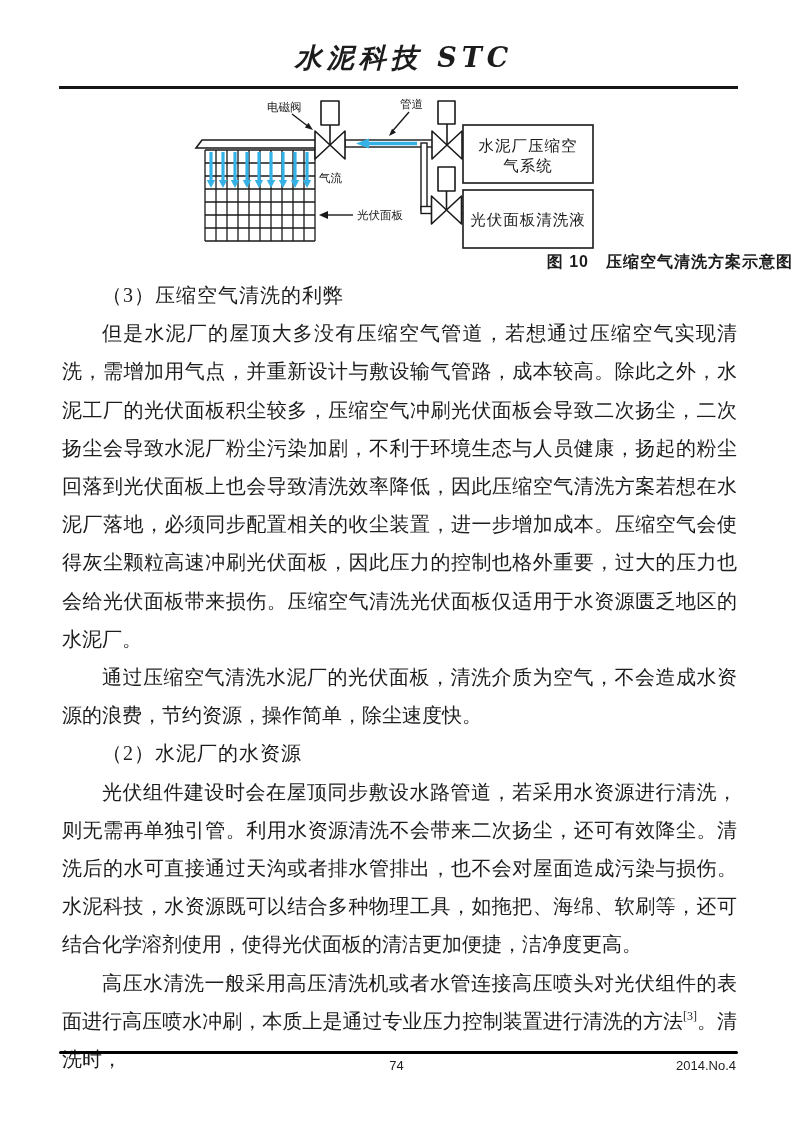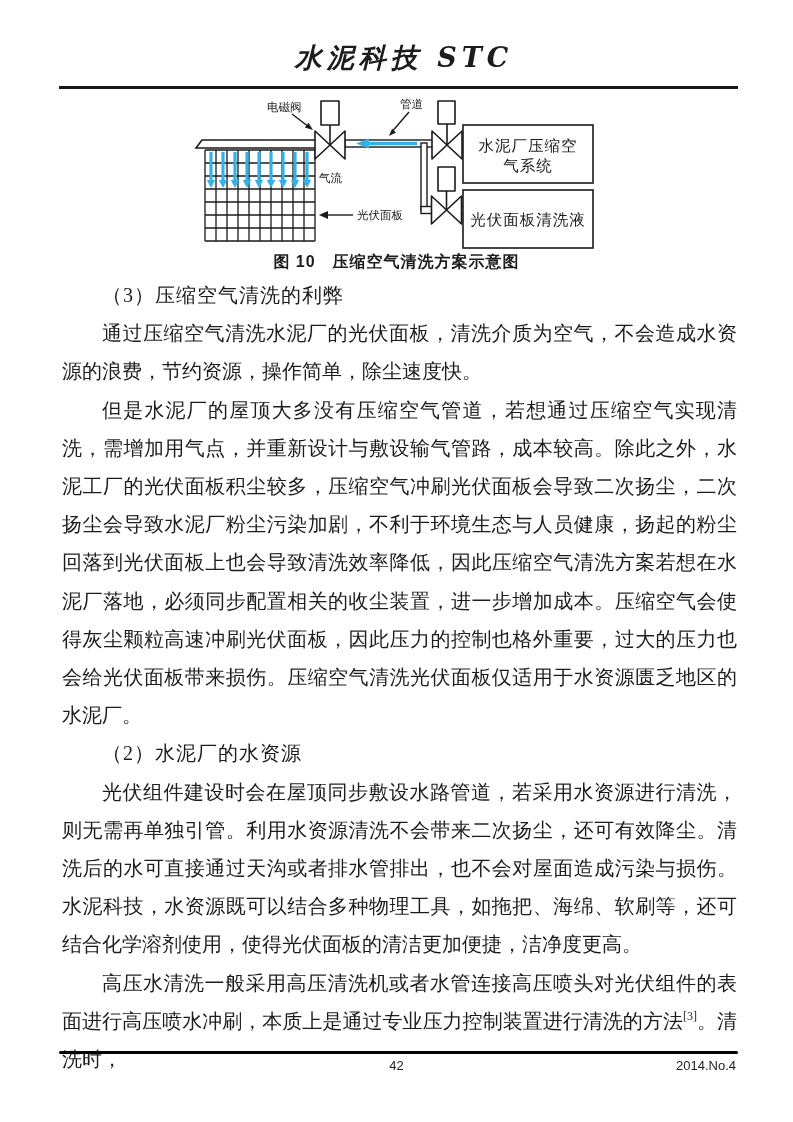--- a/index.html
+++ b/index.html
@@ -20,21 +20,21 @@
     font-family:"DejaVu Serif","Liberation Serif",serif;
     padding-left:15px;
   }
   .header-rule{
     position:absolute;left:59px;right:55px;top:86px;height:2.5px;
     background:#161616;
   }
   .figure-svg{position:absolute;left:185px;top:95px;}
   .figure-caption{
     position:absolute;top:252px;left:0;right:0;
-    text-align:center;
+    text-align:right;
     font-size:16px;font-weight:bold;
     font-family:"Liberation Sans","DejaVu Sans",sans-serif;
     letter-spacing:1px;
   }
   .content{
     position:absolute;left:62px;width:675px;top:276px;
     font-size:20px;line-height:38.2px;
     text-align:justify;
   }
   .para{margin:0;text-indent:2em;}
@@ -165,24 +165,24 @@
       <polygon points="134,120 143,116 143,124" fill="#1a1a1a"></polygon>
       <line x1="142" y1="120" x2="168" y2="120" stroke="#1a1a1a" stroke-width="1.4"></line>
     </g>
     <text class="diagram-label" x="172" y="124">光伏面板</text>
   </svg>
 
   <div class="figure-caption">图 10　压缩空气清洗方案示意图</div>
 
   <div class="content">
     <p class="item-line">（3）压缩空气清洗的利弊</p>
+    <p class="para">但是水泥厂的屋顶大多没有压缩空气管道，若想通过压缩空气实现清洗，需增加用气点，并重新设计与敷设输气管路，成本较高。除此之外，水泥工厂的光伏面板积尘较多，压缩空气冲刷光伏面板会导致二次扬尘，二次扬尘会导致水泥厂粉尘污染加剧，不利于环境生态与人员健康，扬起的粉尘回落到光伏面板上也会导致清洗效率降低，因此压缩空气清洗方案若想在水泥厂落地，必须同步配置相关的收尘装置，进一步增加成本。压缩空气会使得灰尘颗粒高速冲刷光伏面板，因此压力的控制也格外重要，过大的压力也会给光伏面板带来损伤。压缩空气清洗光伏面板仅适用于水资源匮乏地区的水泥厂。</p>
     <p class="para">通过压缩空气清洗水泥厂的光伏面板，清洗介质为空气，不会造成水资源的浪费，节约资源，操作简单，除尘速度快。</p>
-    <p class="para">但是水泥厂的屋顶大多没有压缩空气管道，若想通过压缩空气实现清洗，需增加用气点，并重新设计与敷设输气管路，成本较高。除此之外，水泥工厂的光伏面板积尘较多，压缩空气冲刷光伏面板会导致二次扬尘，二次扬尘会导致水泥厂粉尘污染加剧，不利于环境生态与人员健康，扬起的粉尘回落到光伏面板上也会导致清洗效率降低，因此压缩空气清洗方案若想在水泥厂落地，必须同步配置相关的收尘装置，进一步增加成本。压缩空气会使得灰尘颗粒高速冲刷光伏面板，因此压力的控制也格外重要，过大的压力也会给光伏面板带来损伤。压缩空气清洗光伏面板仅适用于水资源匮乏地区的水泥厂。</p>
     <p class="item-line">（2）水泥厂的水资源</p>
     <p class="para">光伏组件建设时会在屋顶同步敷设水路管道，若采用水资源进行清洗，则无需再单独引管。利用水资源清洗不会带来二次扬尘，还可有效降尘。清洗后的水可直接通过天沟或者排水管排出，也不会对屋面造成污染与损伤。水泥科技，水资源既可以结合多种物理工具，如拖把、海绵、软刷等，还可结合化学溶剂使用，使得光伏面板的清洁更加便捷，洁净度更高。</p>
     <p class="para"><span>高压水清洗一般采用高压清洗机或者水管连接高压喷头对光伏组件的表面进行高压喷水冲刷，本质上是通过专业压力控制装置进行清洗的方法</span><sup class="ref">[3]</sup><span>。清洗时，</span></p>
   </div>
 
   <div class="footer-rule"></div>
-  <div class="footer-page">42</div>
+  <div class="footer-page">74</div>
   <div class="footer-issue">2014.No.4</div>
 
 </div>
 
 </body></html>

